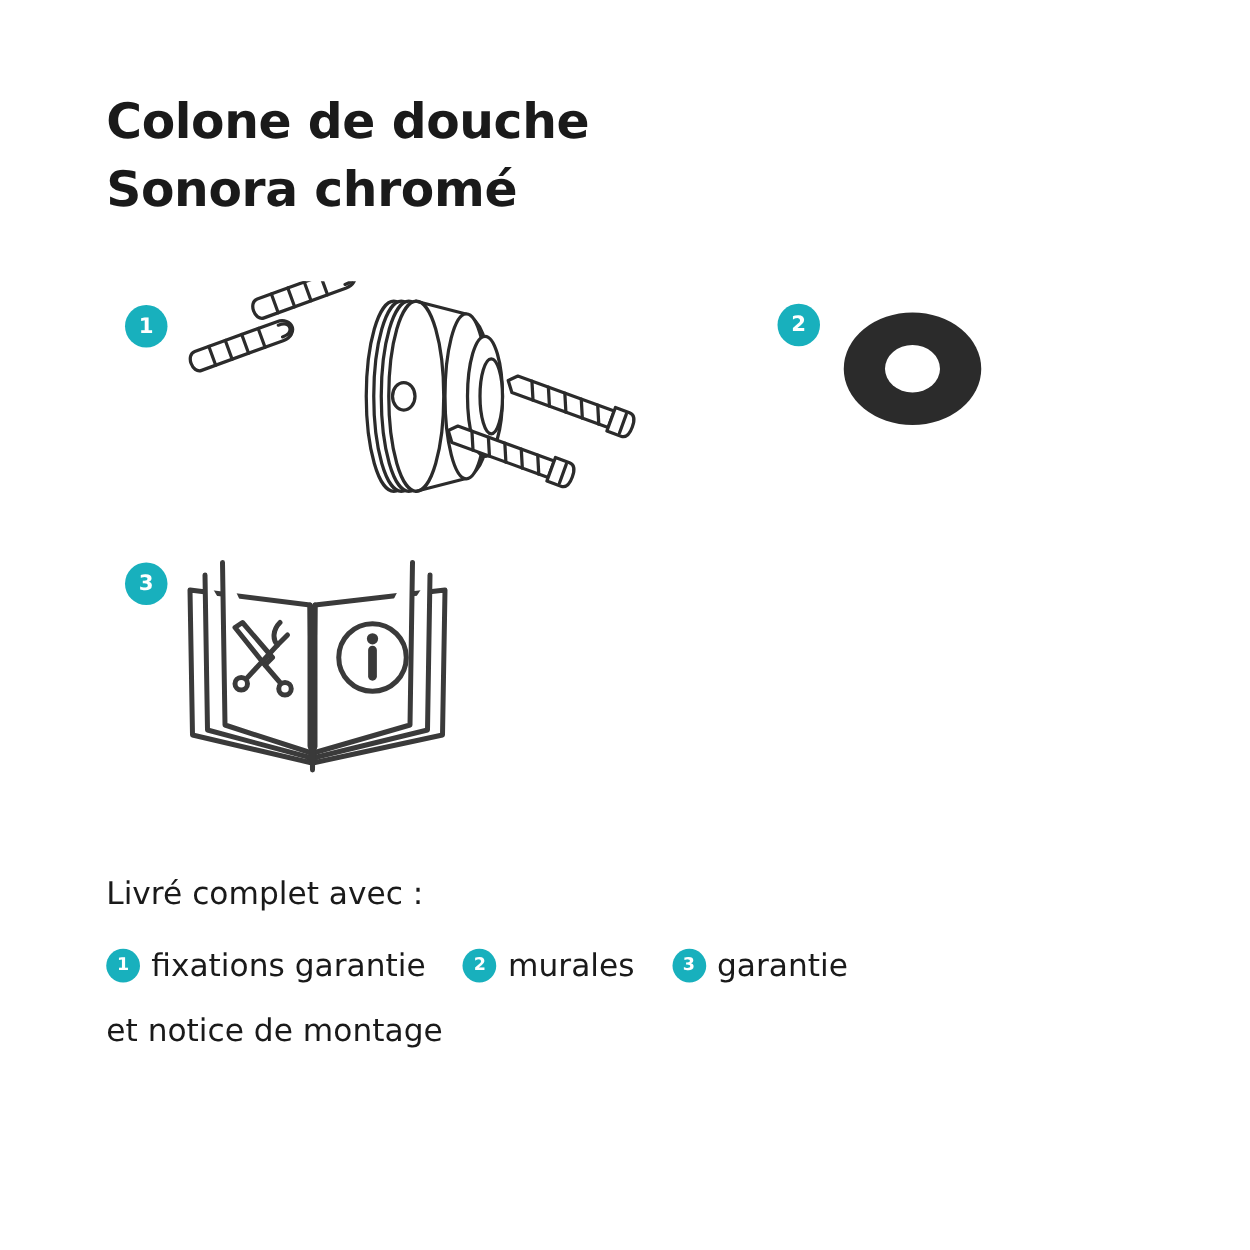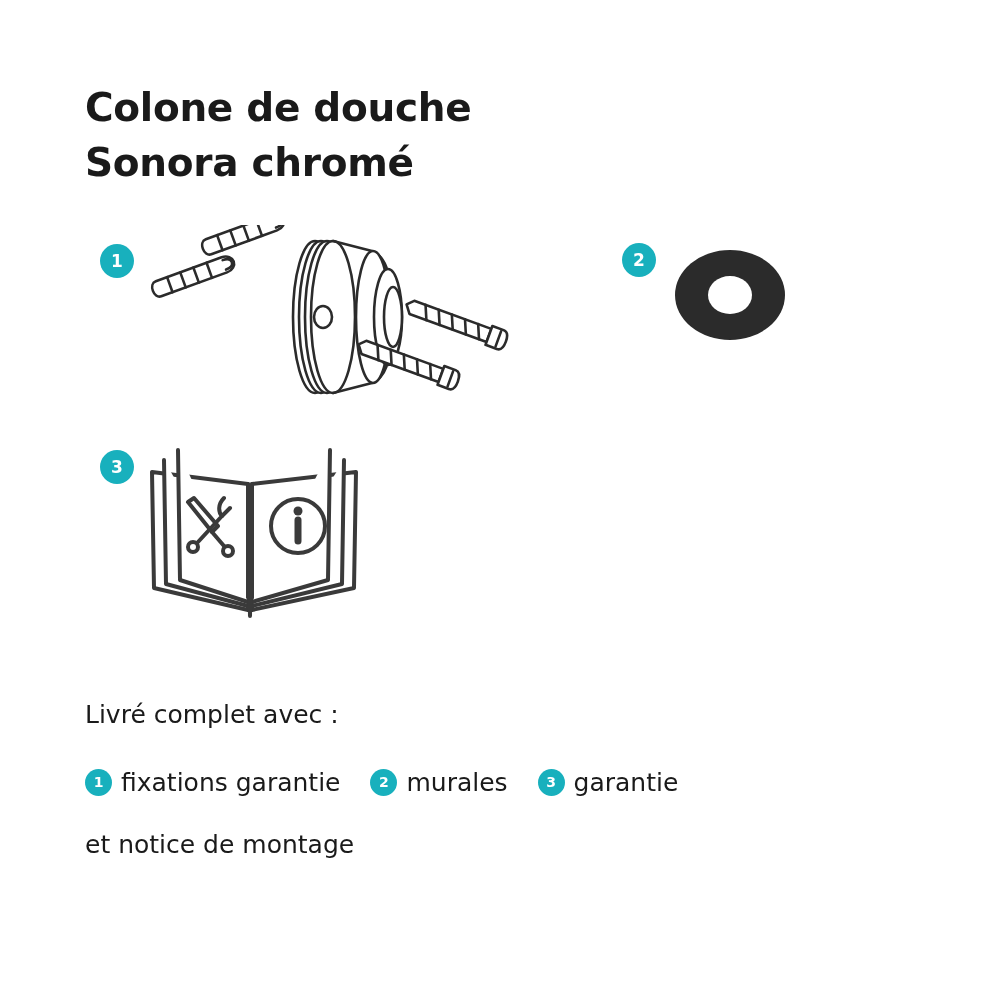--- a/index.html
+++ b/index.html
@@ -18,21 +18,21 @@
 
   .page {
     position: absolute;
     inset: 0;
   }
 
   
   .title {
     position: absolute;
     left: 85px;
-    top: 80px;
+    top: 70px;
     width: 700px;
     font-family: "DejaVu Sans", sans-serif;
     font-weight: bold;
     font-size: 39px;
     line-height: 1.42;
     letter-spacing: -0.3px;
     color: #1a1a1a;
     white-space: pre-line;
   }
 
@@ -82,35 +82,35 @@
     left: 85px;
     top: 700px;
     width: 840px;
     font-family: "DejaVu Sans", sans-serif;
     font-size: 25px;
     color: #1a1a1a;
   }
   .footer-lead {
     font-size: 25px;
     line-height: 1.2;
-    margin-bottom: 33px;
+    margin-bottom: 22px;
   }
   .footer-items {
     font-size: 25px;
     line-height: 1.25;
   }
   .footer-item {
     display: inline-flex;
     align-items: center;
     margin-right: 22px;
     white-space: nowrap;
   }
   .footer-item:last-child { margin-right: 0; }
   .footer-tail {
-    margin-top: 32px;
+    margin-top: 22px;
     font-size: 25px;
     line-height: 1.2;
   }
 </style>
 </head>
 <body>
 
 <div class="page">
 
   <div class="title">Colone de douche

